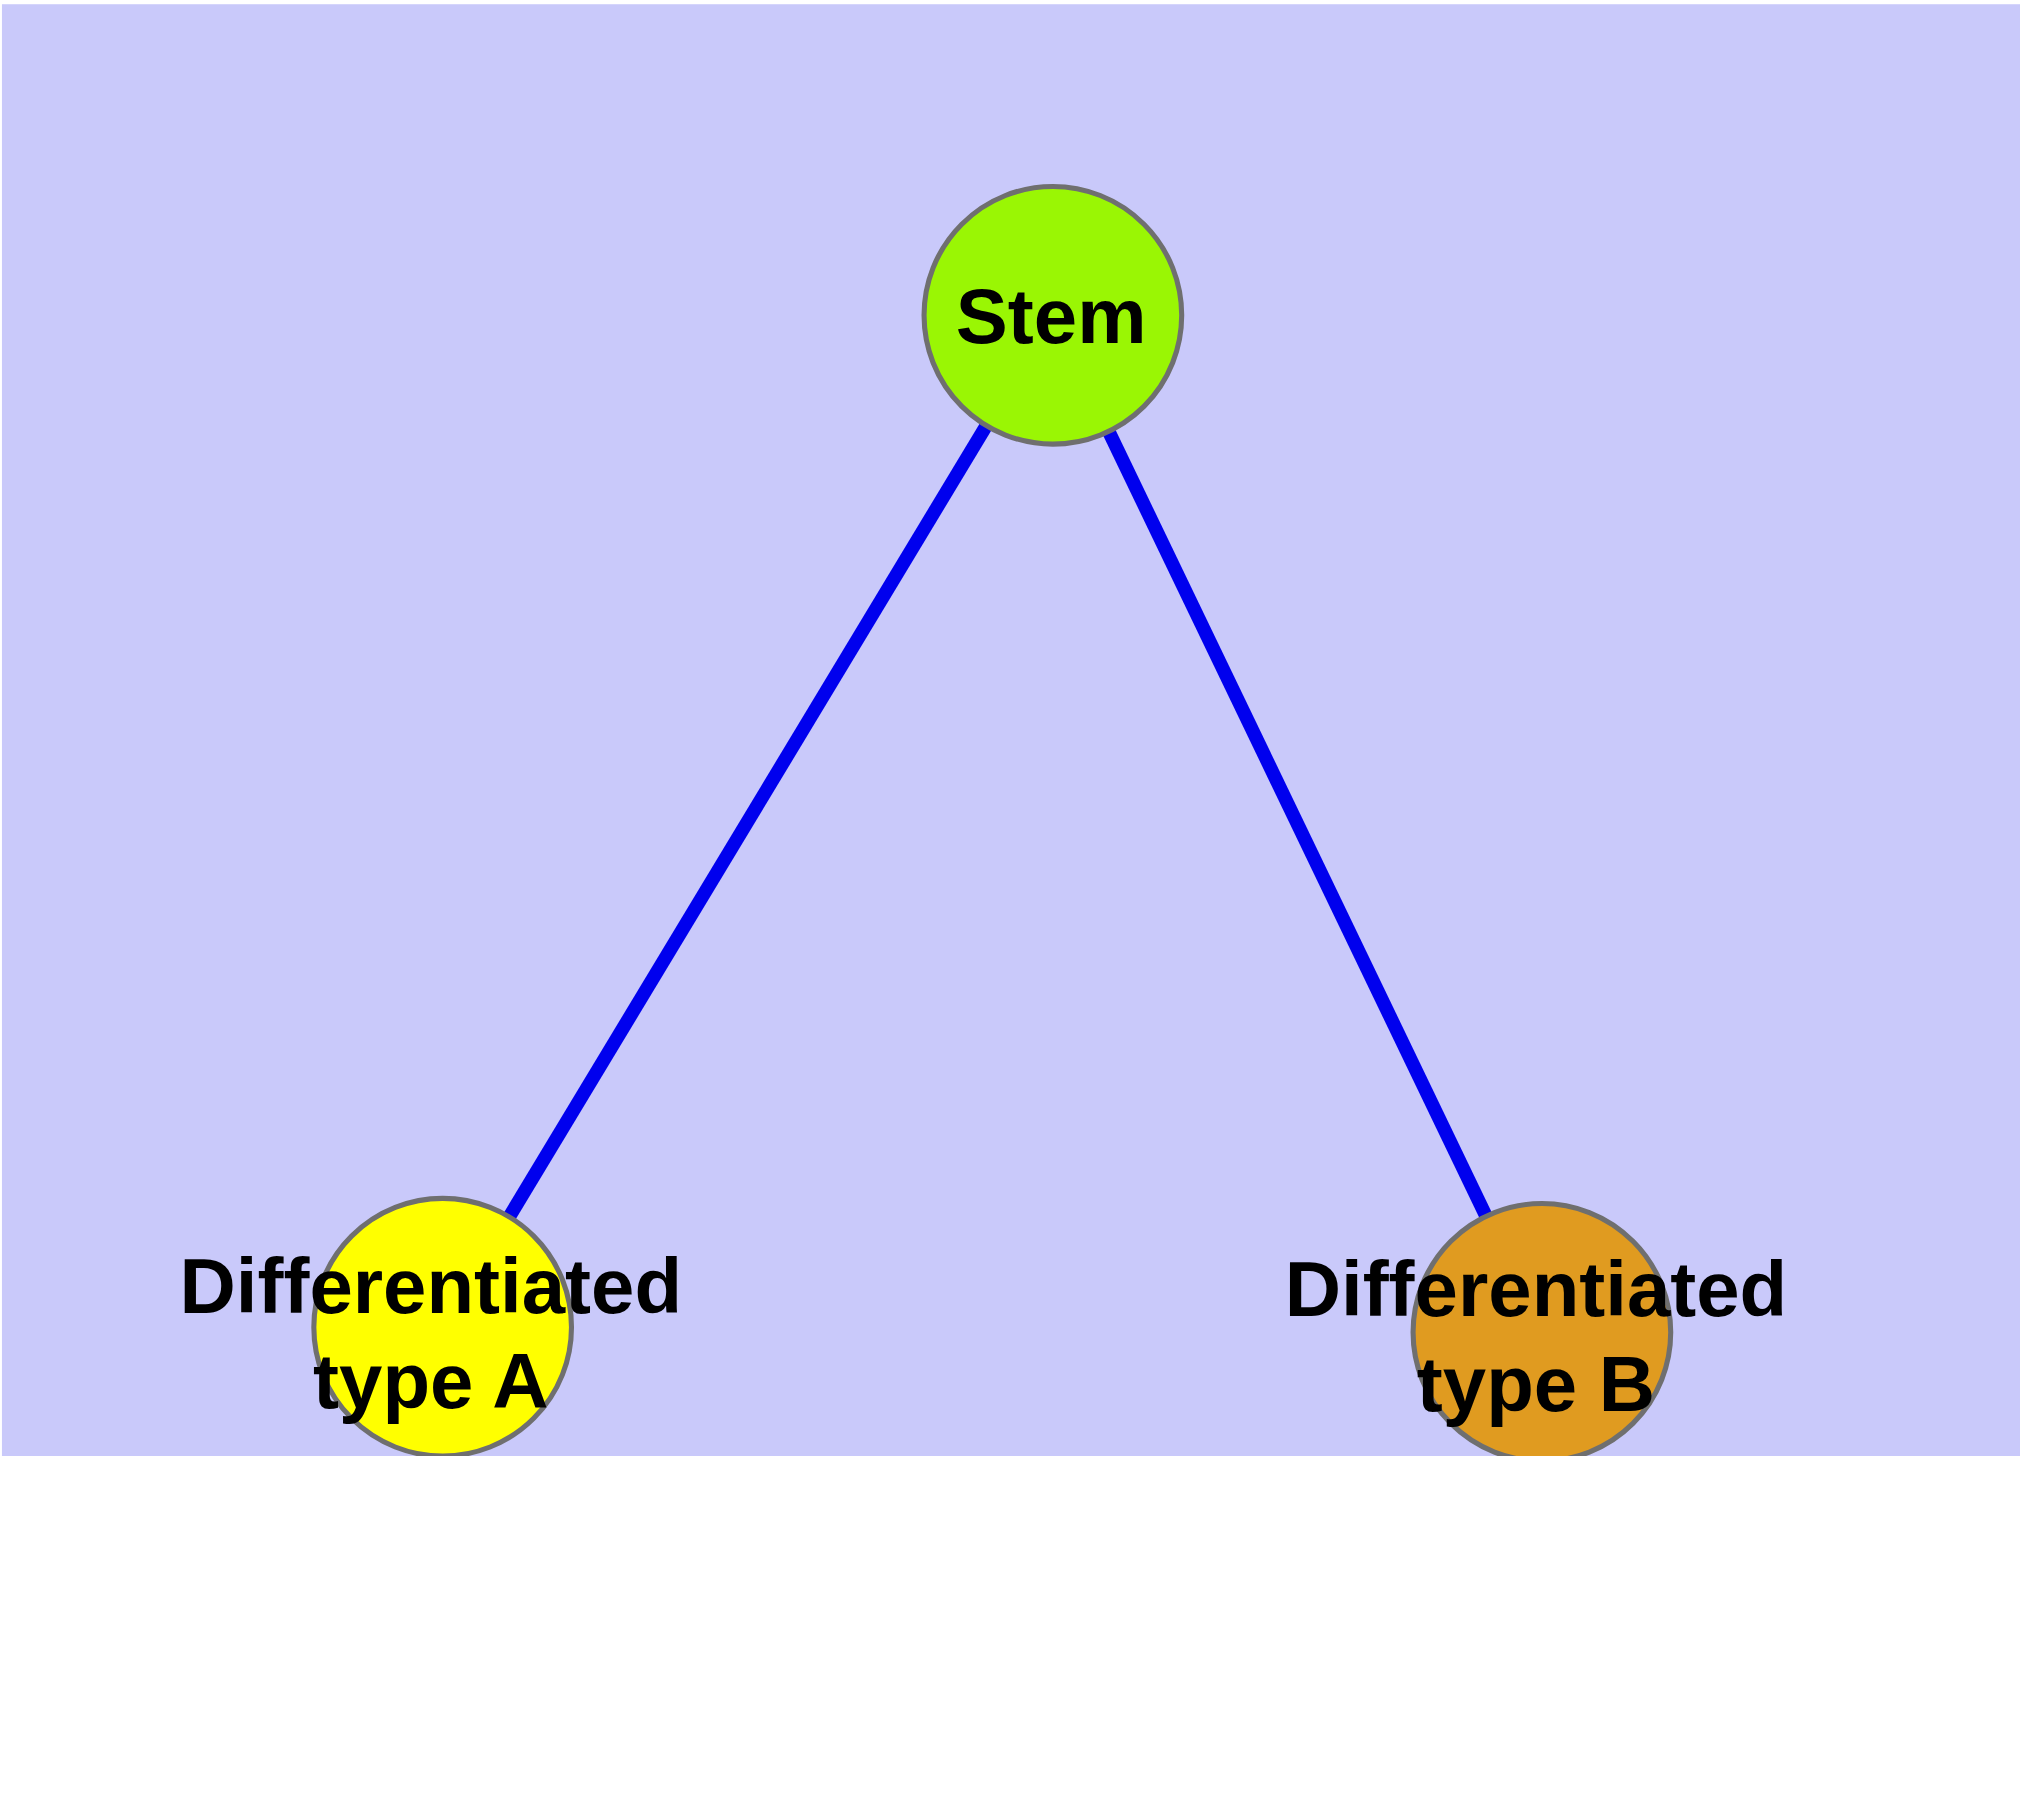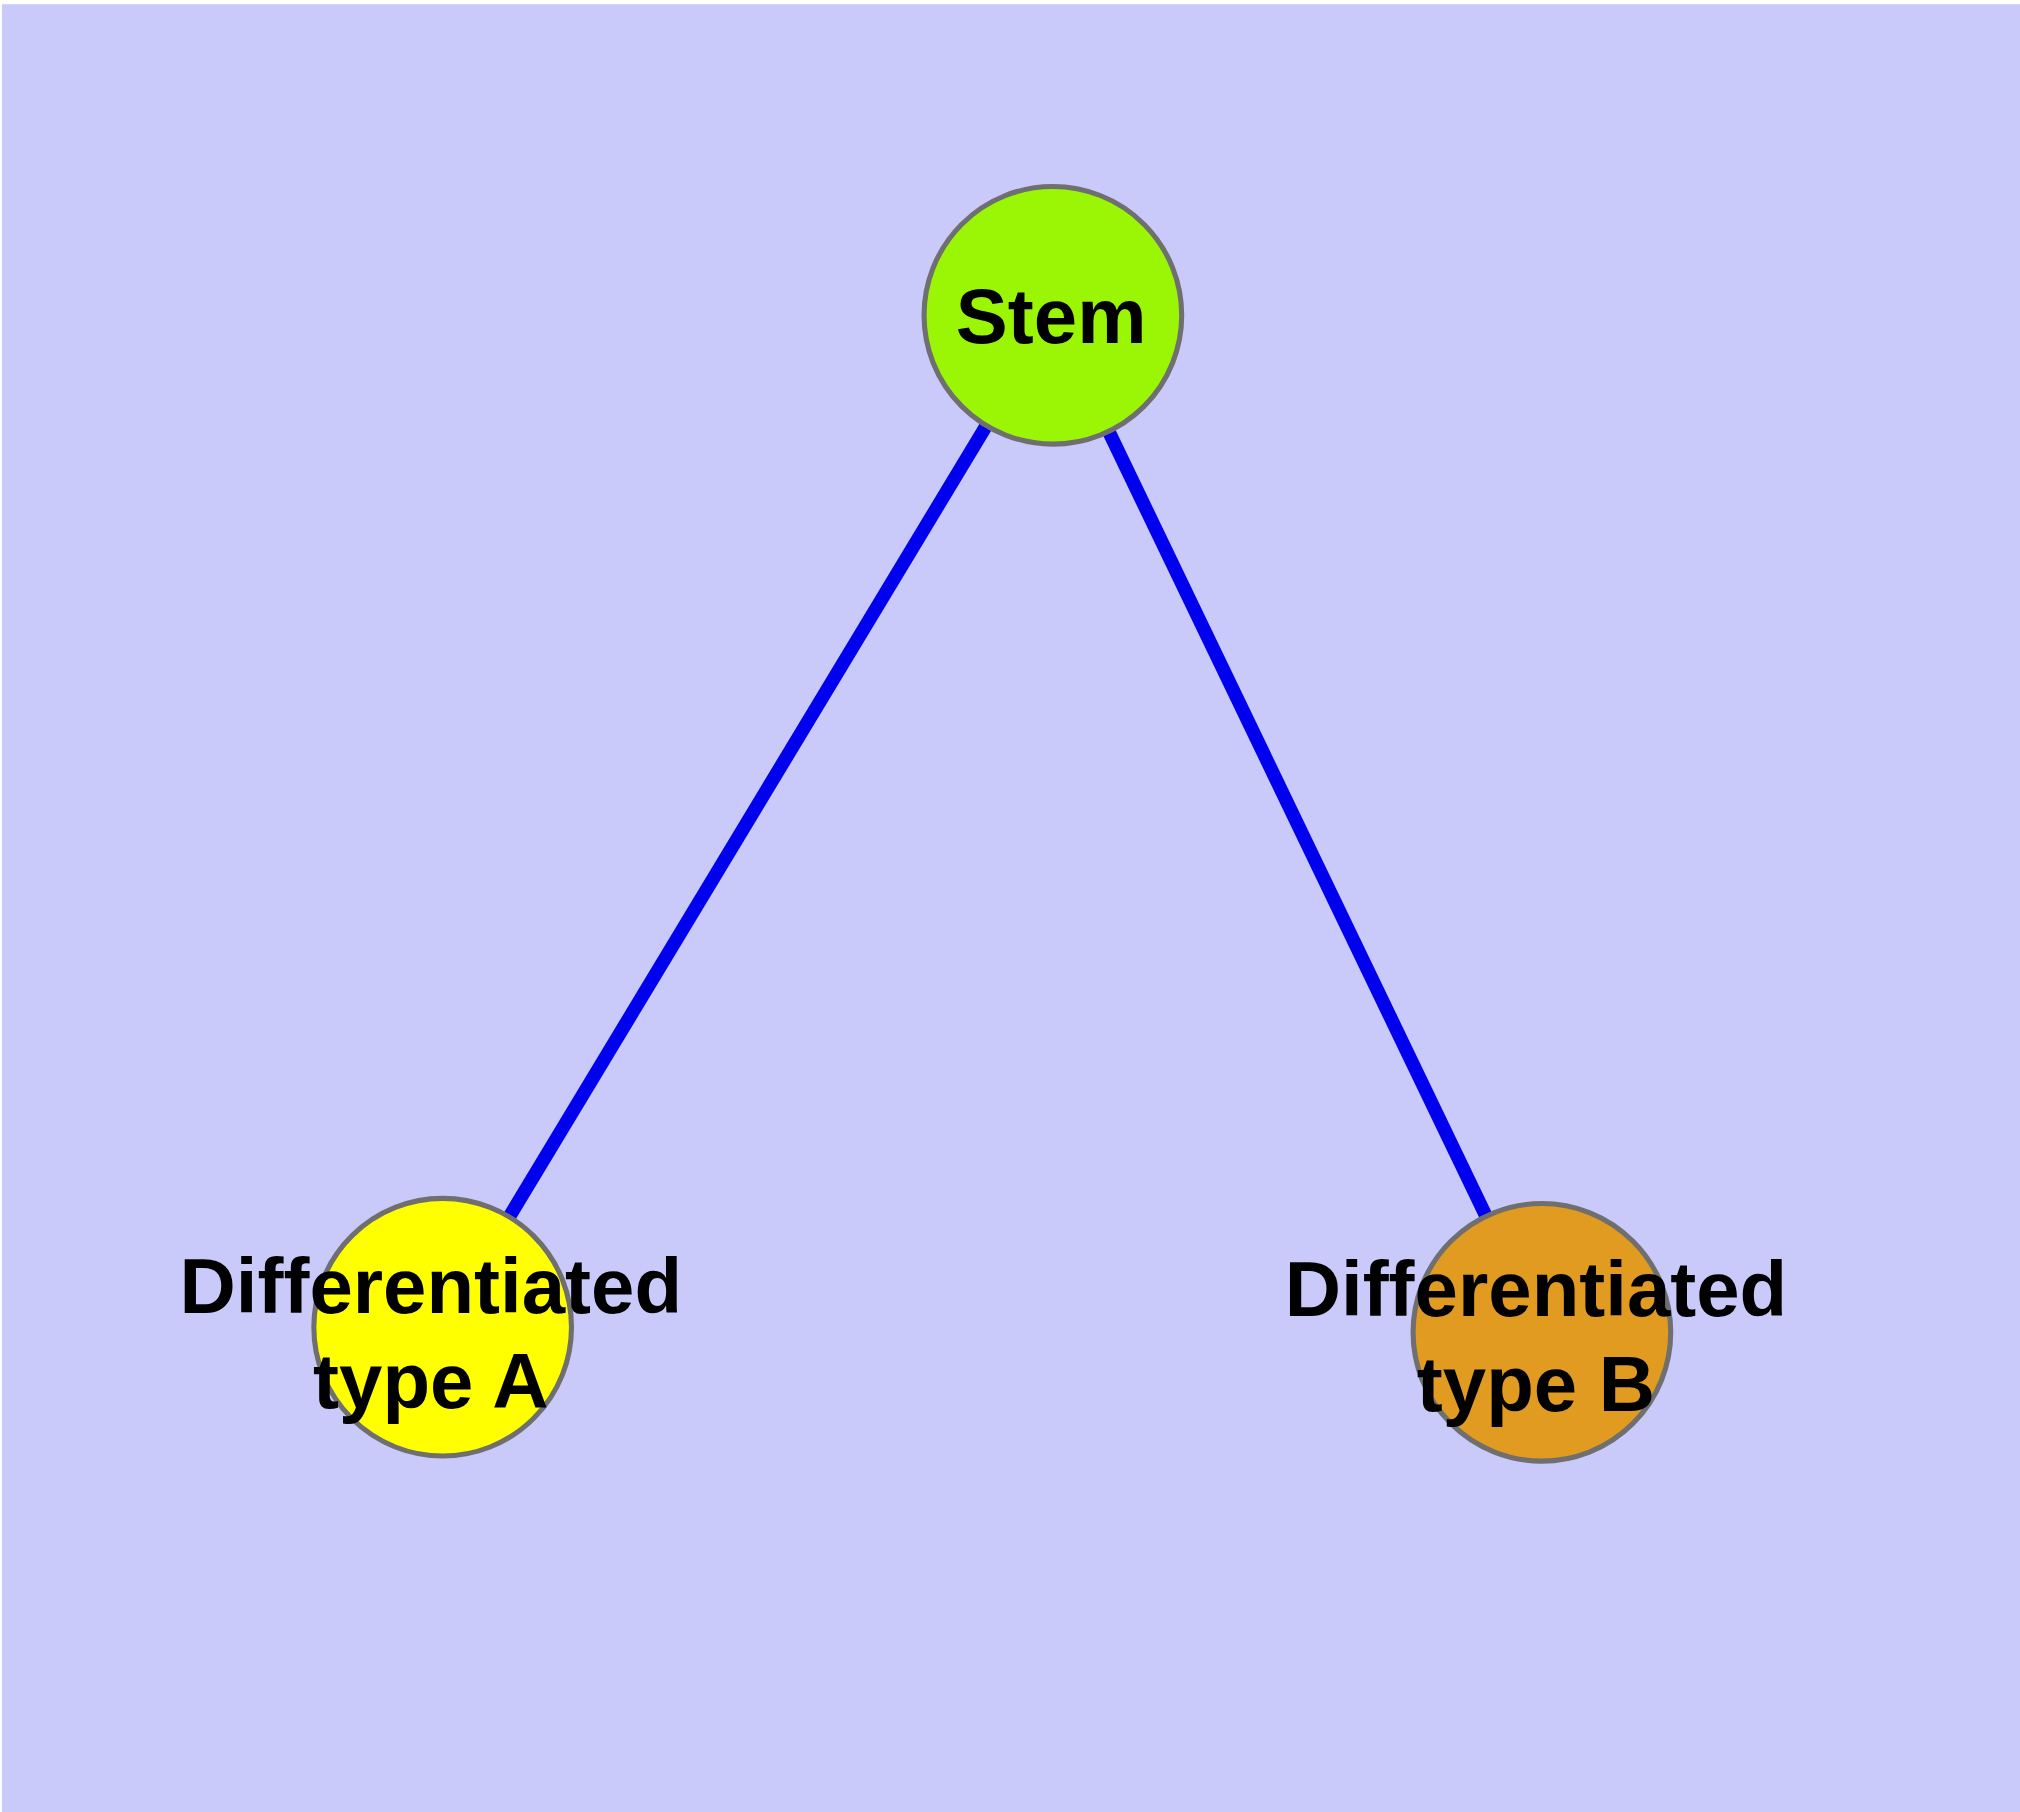--- a/index.html
+++ b/index.html
@@ -3,21 +3,21 @@
 <meta charset="utf-8">
 <style>
   html, body {
     margin: 0;
     padding: 0;
     background: #ffffff;
   }
   .stage {
     position: relative;
     width: 2021px;
-    height: 1812px;
+    height: 1456px;
     background: #ffffff;
     overflow: hidden;
   }
   svg { display: block; }
   .edge {
     stroke-width: 16;
     stroke-linecap: butt;
   }
   .node {
     stroke-width: 6;

